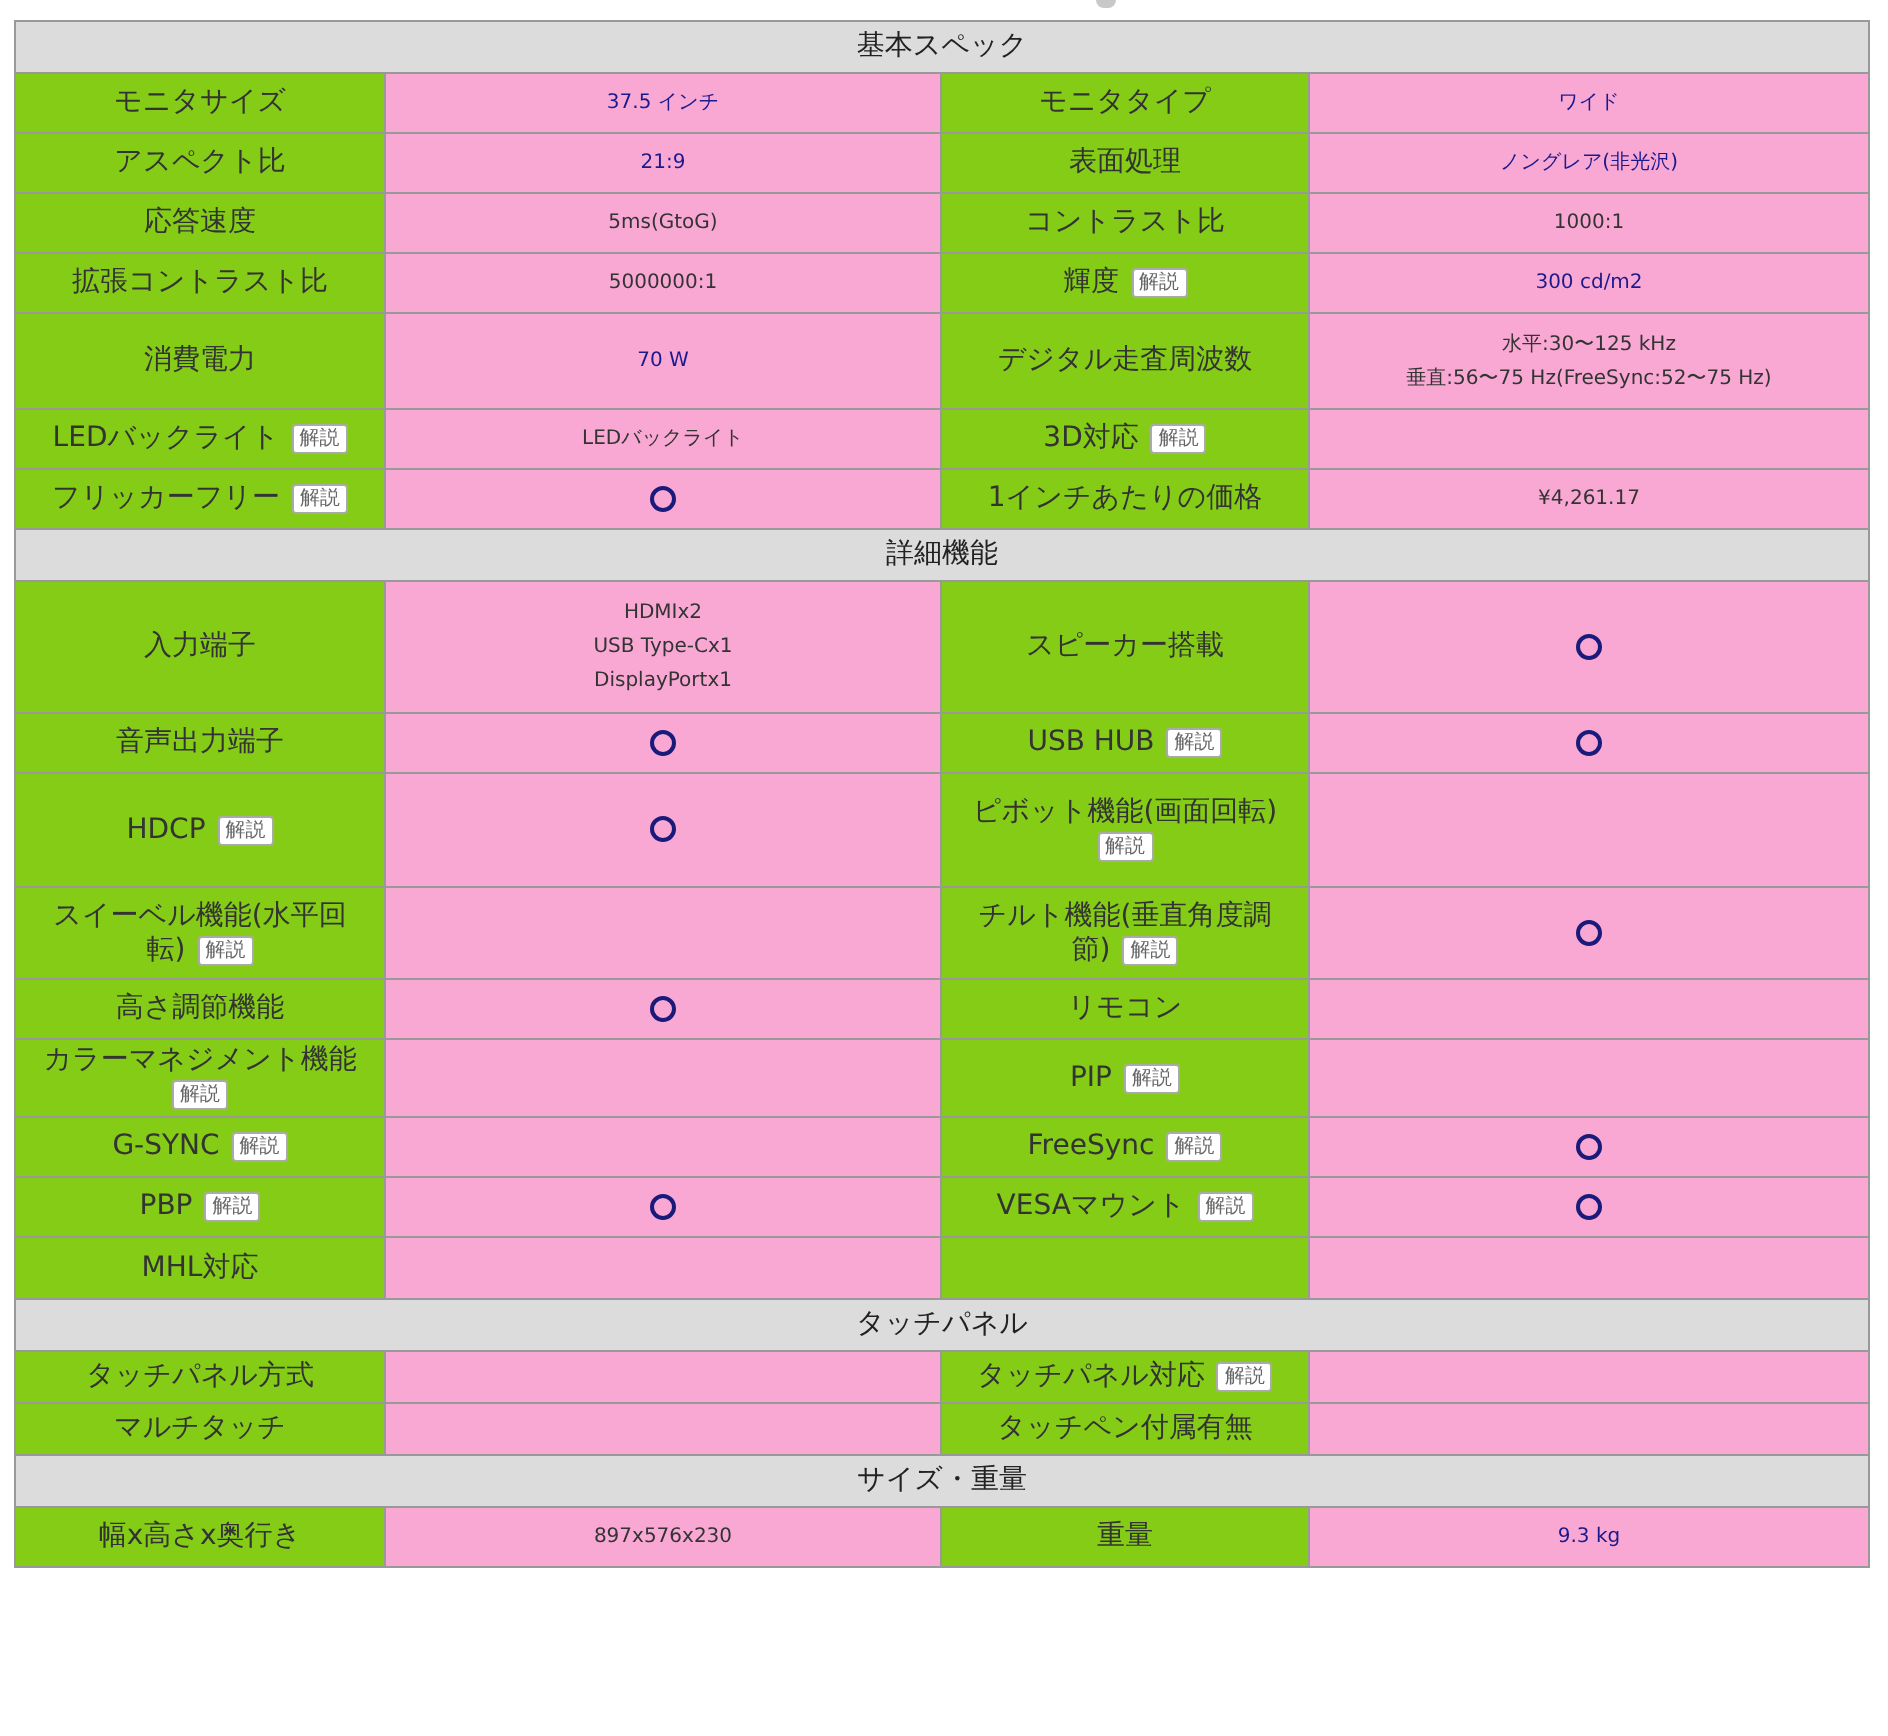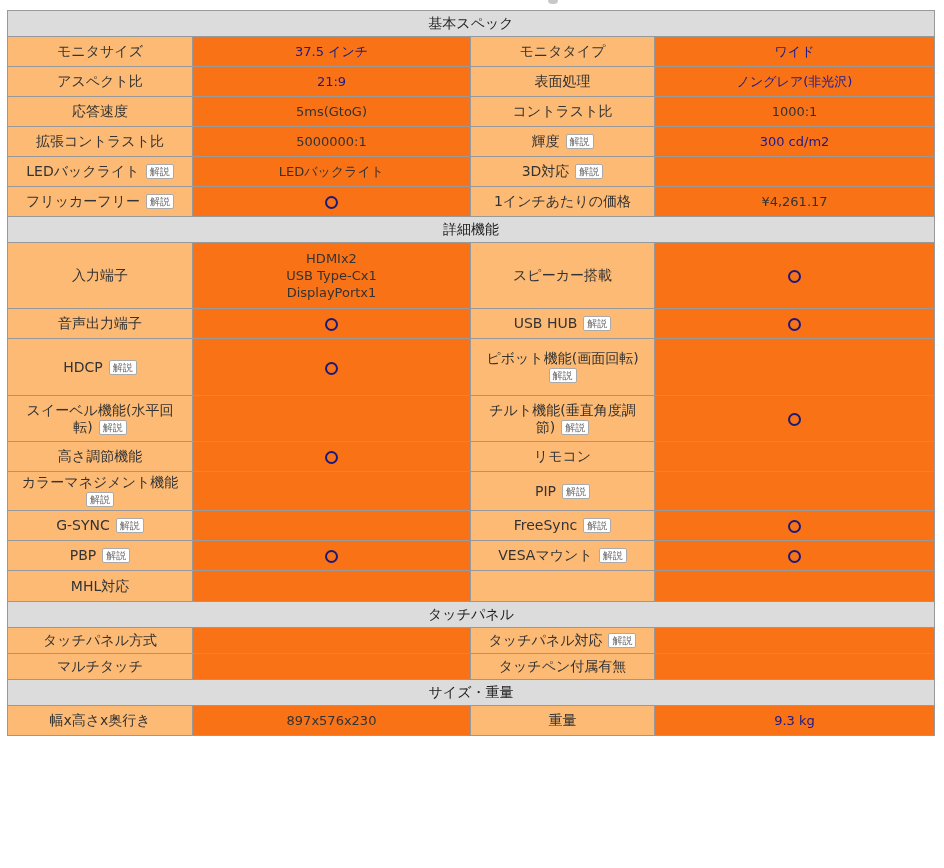--- a/index.html
+++ b/index.html
@@ -3,22 +3,22 @@
 <meta charset="utf-8">
 <style>
   html, body { margin:0; padding:0; background:#ffffff; }
   body { width:944px; height:868px; position:relative; overflow:hidden;
          font-family:"DejaVu Sans","Liberation Sans",sans-serif; color:#333333; }
   .top-mark { position:absolute; left:548px; top:0; width:10px; height:4px; background:#c8c8c8; border-radius:0 0 4px 4px; }
   table.spec { position:absolute; left:7px; top:10px; width:927px; border-collapse:collapse; table-layout:fixed; font-size:13.5px; }
   table.spec td, table.spec th { border:1px solid #999999; text-align:center; vertical-align:middle; padding:0 4px; line-height:17px; }
   col.c1 { width:185px; } col.c2 { width:278px; } col.c3 { width:184px; } col.c4 { width:280px; }
   th.section { background:#dcdcdc; font-weight:normal; font-size:14px; height:25px; color:#222;margin-left:40px; }
-  td.label { background:#fdba74; color:#333; font-size:14px; }
-  td.val { background:#f97316; color:#333; font-size:13px; }
+  td.label { background:#84cc16; color:#333; font-size:14px; }
+  td.val { background:#f9a8d4; color:#333; font-size:10px; }
   td.val.link { color:#1a1a8c; }
   .kaisetsu { display:inline-block; font-size:10px; line-height:13px; padding:0 3px; margin-left:6px; border:1px solid #aaaaaa; border-radius:2px; background:#ffffff; color:#666; vertical-align:1px; cursor:pointer; }
   .kaisetsu.block { margin-left:0; }
   .maru { display:inline-block; width:9px; height:9px; border:2px solid #1a1a7a; border-radius:50%; vertical-align:middle; }
   tr.h29 td { height:29px; } tr.h25 td { height:25px; }
 </style>
 </head>
 <body>
 
 <div class="top-mark"></div>
@@ -59,20 +59,29 @@
     </tr>
 
     <tr class="h29">
       <td class="label">拡張コントラスト比</td>
       <td class="val">5000000:1</td>
       <td class="label"><span>輝度</span><span class="kaisetsu">解説</span></td>
       <td class="val link"><span>300 cd/m2</span></td>
     </tr>
 
 
+    <tr style="height:48px">
+      <td class="label">消費電力</td>
+      <td class="val link"><span>70 W</span></td>
+      <td class="label">デジタル走査周波数</td>
+      <td class="val">
+          <div>水平:30〜125 kHz</div>
+          <div>垂直:56〜75 Hz(FreeSync:52〜75 Hz)</div>
+        </td>
+    </tr>
 
     <tr class="h29">
       <td class="label"><span>LEDバックライト</span><span class="kaisetsu">解説</span></td>
       <td class="val">LEDバックライト</td>
       <td class="label"><span>3D対応</span><span class="kaisetsu">解説</span></td>
       <td class="val"></td>
     </tr>
 
     <tr class="h29">
       <td class="label"><span>フリッカーフリー</span><span class="kaisetsu">解説</span></td>

